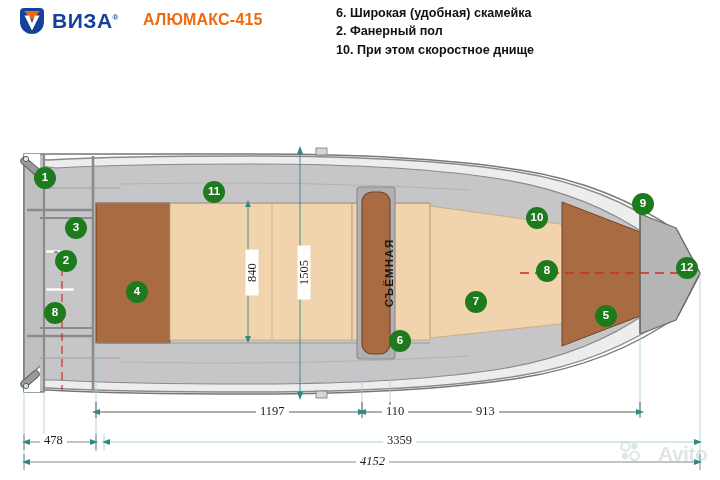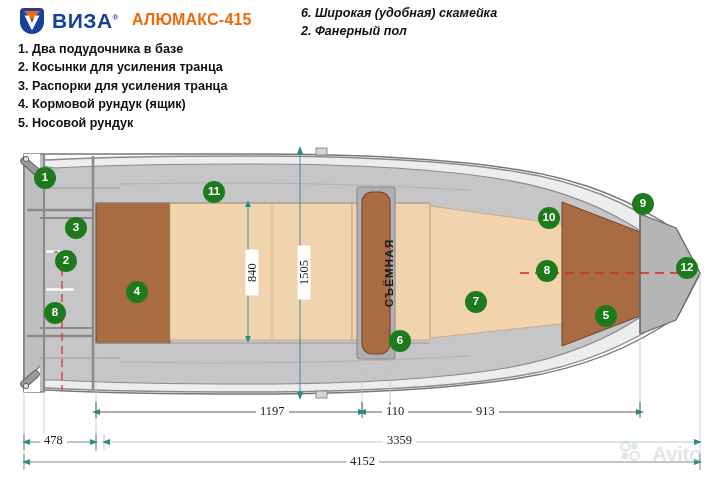--- a/index.html
+++ b/index.html
@@ -45,33 +45,33 @@
   .logo-brand sup {
     font-size: 8px;
     vertical-align: super;
   }
   .logo-model {
     font-size: 16px;
     font-weight: bold;
     color: #ef6a0d;
     letter-spacing: 0.2px;
     line-height: 1;
-    margin-left: 7px;
+    margin-left: 18px;
   }
 
   .feature-col {
     position: absolute;
     font-size: 12.6px;
     font-weight: bold;
     color: #111111;
     line-height: 18.4px;
     white-space: nowrap;
   }
   #col-left  { left: 18px;  top: 40px; }
-  #col-right { left: 301px; top: 4px; font-style: italic; }
+  #col-right { left: 336px; top: 4px; }
   .feature-item { display: block; }
 
   
   #drawing {
     position: absolute;
     left: 0; top: 140px;
     width: 720px; height: 340px;
   }
   #drawing svg { display: block; }
 
@@ -119,21 +119,21 @@
     transform-origin: center center;
     transform: rotate(-90deg);
   }
 
   
   #watermark {
     position: absolute;
     left: 620px; top: 441px;
     display: flex;
     align-items: center;
-    gap: 12px;
+    gap: 18px;
     opacity: 0.45;
   }
   #watermark .wm-text {
     font-size: 21px;
     font-weight: bold;
     color: #b9c9c6;
     letter-spacing: -0.5px;
     line-height: 1;
   }
 </style>
@@ -149,31 +149,25 @@
         <svg width="28" height="28" viewBox="0 0 28 28">
           <path d="M2 6 a4 4 0 0 1 4-4 h16 a4 4 0 0 1 4 4 v10 a12 12 0 0 1-12 12 A12 12 0 0 1 2 16 z" fill="#16409b"></path>
           <path d="M6 5 h16 l-8 9 z" fill="#ef6a0d"></path>
           <path d="M6.5 9.5 h4.6 L14 17 l2.9-7.5 h4.6 L14 24.5 z" fill="#ffffff"></path>
         </svg>
       </span>
       <span class="logo-brand"><span>ВИЗА</span><sup>®</sup></span>
       <span class="logo-model">АЛЮМАКС-415</span>
     </div>
 
-    <div class="feature-col" id="col-left">
-      <span class="feature-item">1. Два подудочника в базе</span>
-      <span class="feature-item">2. Косынки для усиления транца</span>
-      <span class="feature-item">3. Распорки для усиления транца</span>
-      <span class="feature-item">4. Кормовой рундук (ящик)</span>
-      <span class="feature-item">5. Носовой рундук</span>
-    </div>
 
     <div class="feature-col" id="col-right">
       <span class="feature-item">6. Широкая (удобная) скамейка</span>
       <span class="feature-item">2. Фанерный пол</span>
+      <span class="feature-item">10. При этом скоростное днище</span>
     </div>
   </div>
 
   <div id="drawing">
     <svg width="720" height="340" viewBox="0 0 720 340">
 
       <path d="M22 18 L22 248 L40 248 L40 252 L118 252 Q330 256 470 240 Q600 222 690 134 L700 132
                Q600 46 470 28 Q330 12 118 16 L40 16 L40 12 L22 12 Z" fill="#e9e9e9" stroke="#6b6b6b" stroke-width="1.6" style="display:none"></path>
 
       <path d="M24 16
@@ -345,33 +339,33 @@
 
   <span class="dim-label vert" style="left:229px; top:266px; width:38px; text-align:center;">840</span>
   <span class="dim-label vert" style="left:277px; top:266px; width:46px; text-align:center;">1505</span>
 
   <span class="dim-label" style="left:256px; top:405px;">1197</span>
   <span class="dim-label" style="left:382px; top:405px;">110</span>
   <span class="dim-label" style="left:472px; top:405px;">913</span>
 
   <span class="dim-label" style="left:40px; top:434px;">478</span>
   <span class="dim-label" style="left:352px; top:434px;margin-left:31px;">3359</span>
-  <span class="dim-label" style="left:346px; top:455px;">4152</span>
+  <span class="dim-label" style="left:356px; top:455px;font-style:italic;">4152</span>
 
   <span class="marker" style="left:34px;  top:167px;">1</span>
   <span class="marker" style="left:55px;  top:250px;">2</span>
   <span class="marker" style="left:65px;  top:217px;">3</span>
   <span class="marker" style="left:126px; top:281px;">4</span>
   <span class="marker" style="left:595px; top:305px;">5</span>
   <span class="marker" style="left:389px; top:330px;">6</span>
   <span class="marker" style="left:465px; top:291px;">7</span>
   <span class="marker" style="left:44px;  top:302px;">8</span>
   <span class="marker" style="left:536px; top:260px;">8</span>
   <span class="marker" style="left:632px; top:193px;">9</span>
-  <span class="marker" style="left:538px; top:207px;">10</span>
+  <span class="marker" style="left:526px; top:207px;">10</span>
   <span class="marker" style="left:203px; top:181px;">11</span>
   <span class="marker" style="left:676px; top:257px;">12</span>
 
   <div id="watermark">
     <span>
       <svg width="20" height="20" viewBox="0 0 20 20">
         <circle cx="5.5" cy="5.5" r="4.3" fill="none" stroke="#b9c9c6" stroke-width="2.2"></circle>
         <circle cx="14.5" cy="5" r="3.2" fill="#b9c9c6"></circle>
         <circle cx="5" cy="15" r="3.2" fill="#b9c9c6"></circle>
         <circle cx="14.5" cy="14.8" r="4.3" fill="none" stroke="#b9c9c6" stroke-width="2.2"></circle>

